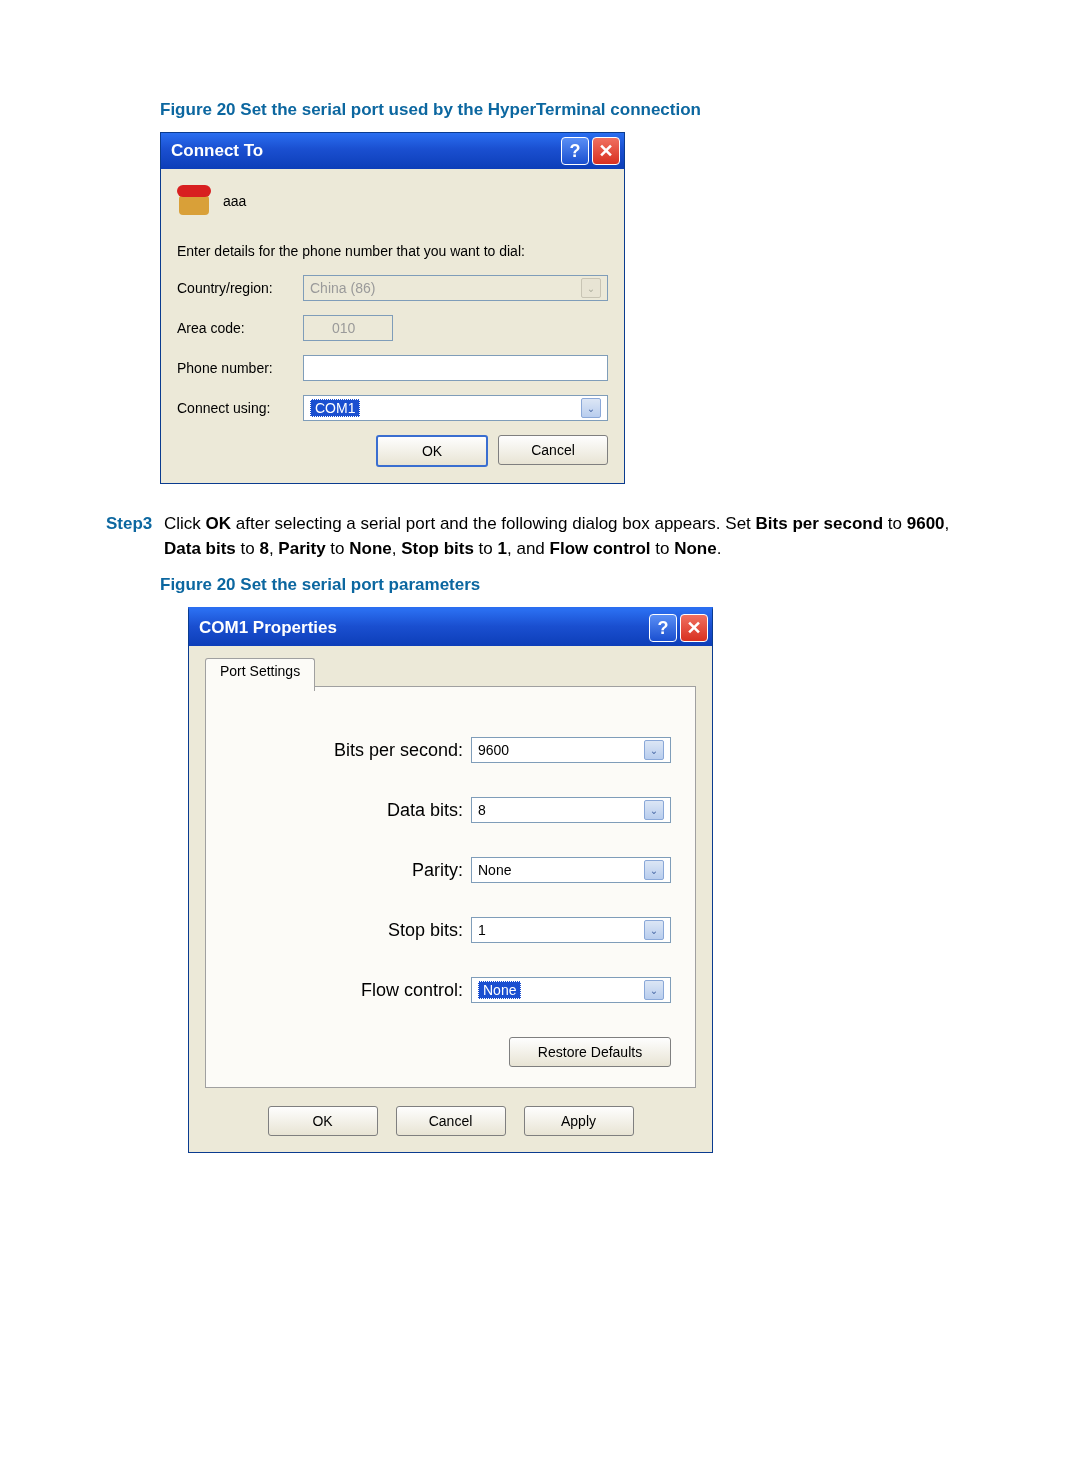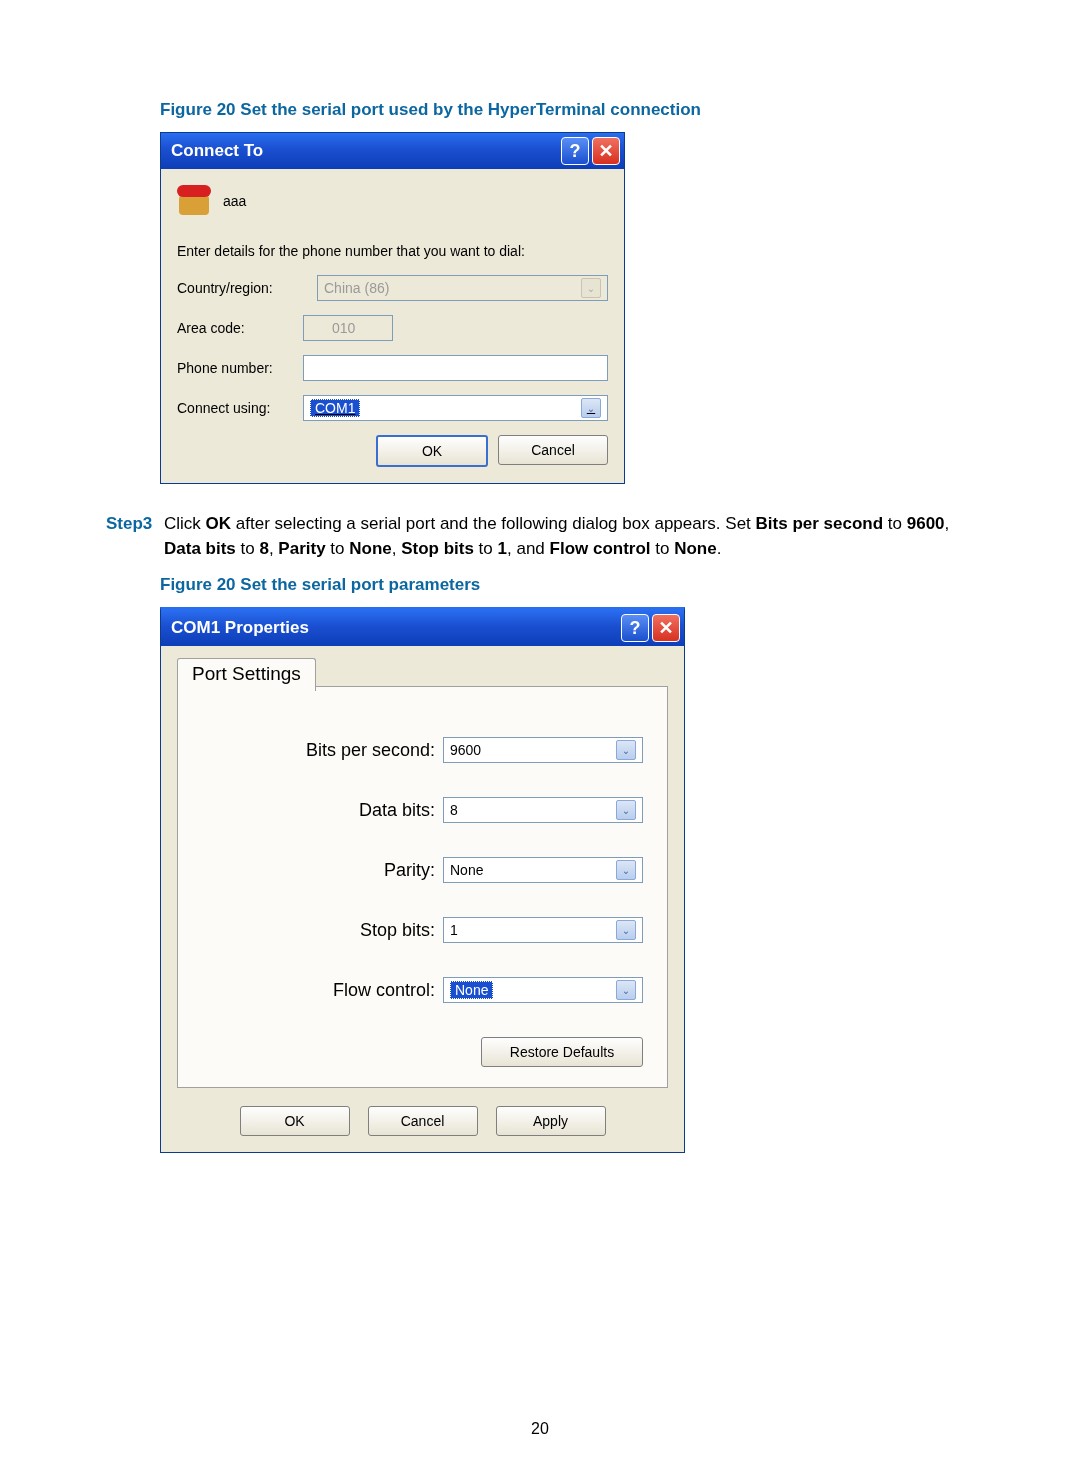--- a/index.html
+++ b/index.html
@@ -28,21 +28,21 @@
   .combo.sel .val{background:#1a4fd0;color:#fff;padding:0 4px;margin:-2px 0;border:1px dotted #fff;}
   .btnrow{display:flex;justify-content:flex-end;gap:10px;margin-top:14px;}
   .xpbtn{min-width:88px;height:28px;border:1px solid #7f7f7f;border-radius:3px;background:linear-gradient(to bottom,#fefefe,#e8e4d4);font-size:14px;display:flex;align-items:center;justify-content:center;padding:0 10px;}
   .xpbtn.def{border:2px solid #3a6ed0;}
   .step-row{display:flex;gap:14px;margin:28px 0 6px 0;font-size:17px;line-height:1.45;}
   .step-row .step-label{color:#0c67a0;font-weight:bold;white-space:nowrap;margin-left:-54px;width:44px;}
   .step-row .step-text{flex:1;}
   .step-text b{font-weight:bold;}
   
   .tabstrip{position:relative;height:30px;}
-  .tab{position:absolute;left:0;top:2px;height:28px;border:1px solid #a0a0a0;border-bottom:none;background:#fcfbf7;padding:4px 14px 0 14px;font-size:19px;border-radius:3px 3px 0 0;}
+  .tab{position:absolute;left:0;top:2px;height:28px;border:1px solid #a0a0a0;border-bottom:none;background:#fcfbf7;padding:4px 14px 0 14px;font-size:14px;border-radius:3px 3px 0 0;}
   .tabpanel{border:1px solid #a0a0a0;background:#fcfbf7;padding:50px 24px 20px 24px;}
   .tabpanel .prow{display:flex;align-items:center;justify-content:flex-end;gap:8px;margin-bottom:34px;}
   .tabpanel .prow label{font-size:18px;}
   .tabpanel .prow .combo{width:200px;}
   .tabpanel .rest-row{display:flex;justify-content:flex-end;margin-top:8px;}
   .pagenum{position:absolute;left:0;right:0;bottom:28px;text-align:center;font-size:16px;}
 </style>
 </head>
 <body>
 
@@ -63,36 +63,36 @@
         <div class="phone-icon">
             <div class="body"></div>
             <div class="hand"></div>
           </div>
         <span class="conn-name">aaa</span>
       </div>
       <div class="instr">Enter details for the phone number that you want to dial:</div>
 
       <div class="form-row">
         <label>Country/region:</label>
-        <div class="combo disabled" style="flex:1;margin-left:14px;">
+        <div class="combo disabled" style="flex:1;">
           <span>China (86)</span>
           <span class="arrow">⌄</span>
         </div>
       </div>
       <div class="form-row">
         <label>Area code:</label>
         <div class="txtbox" style="width:90px;color:#9a9a9a;background:#ece9d8;padding-left:28px;">010</div>
       </div>
       <div class="form-row">
         <label>Phone number:</label>
         <div class="txtbox" style="flex:1;"></div>
       </div>
       <div class="form-row">
         <label>Connect using:</label>
-        <div class="combo sel" style="flex:1;text-decoration:underline;">
+        <div class="combo sel" style="flex:1;">
           <span class="val">COM1</span>
           <span class="arrow">⌄</span>
         </div>
       </div>
 
       <div class="btnrow">
         <div class="xpbtn def">OK</div>
         <div class="xpbtn">Cancel</div>
       </div>
     </div>
@@ -101,21 +101,21 @@
   <div class="step-row">
     <div class="step-label">Step3</div>
     <div class="step-text">
       <span>Click </span><b>OK</b><span> after selecting a serial port and the following dialog box appears. Set </span><b>Bits per second</b><span> to </span><b>9600</b><span>, </span><br>
       <b>Data bits</b><span> to </span><b>8</b><span>, </span><b>Parity</b><span> to </span><b>None</b><span>, </span><b>Stop bits</b><span> to </span><b>1</b><span>, and </span><b>Flow control</b><span> to </span><b>None</b><span>.</span>
     </div>
   </div>
 
   <div class="caption" style="margin-top:14px;">Figure 20 Set the serial port parameters</div>
 
-  <div class="win" style="width:525px;border-top:3px solid #2a6ef0;">
+  <div class="win" style="width:525px;border-top:3px solid #2a6ef0;margin-left:28px;">
     <div class="titlebar">
       <span class="titlebar-text">COM1 Properties</span>
       <div class="titlebar-btns">
         <div class="tbtn">?</div>
         <div class="tbtn close">✕</div>
       </div>
     </div>
     <div class="win-body" style="padding:10px 16px 16px 16px;">
       <div class="tabstrip">
         <div class="tab">Port Settings</div>
@@ -162,14 +162,13 @@
       </div>
       <div class="btnrow" style="justify-content:center;gap:18px;margin-top:18px;">
         <div class="xpbtn">OK</div>
         <div class="xpbtn">Cancel</div>
         <div class="xpbtn">Apply</div>
       </div>
     </div>
   </div>
 
 
-  <div class="pagenum">20</div>
 </div>
 
 </body></html>

